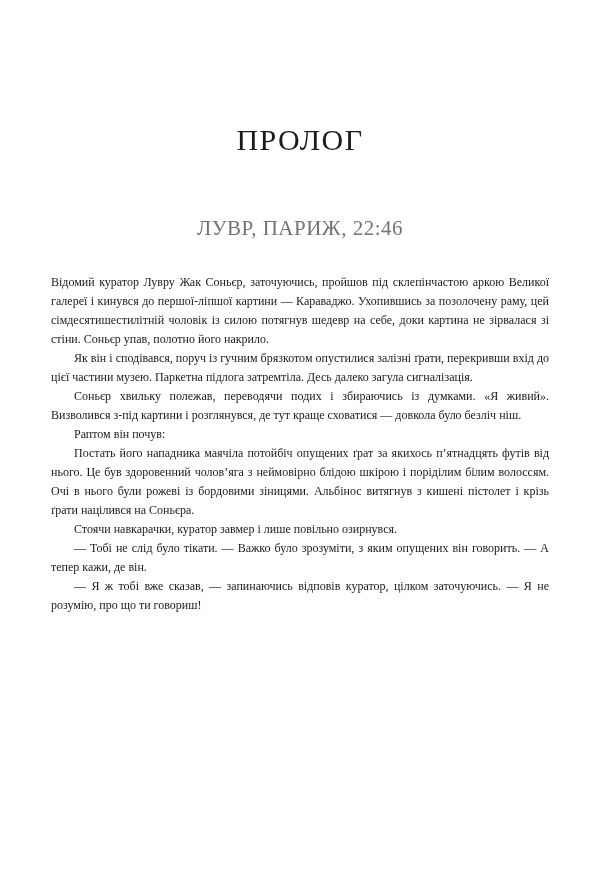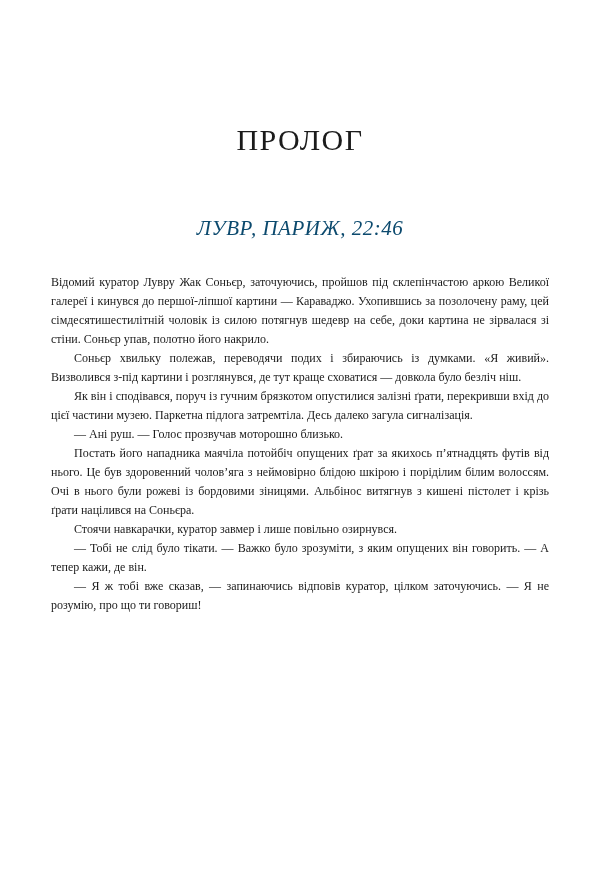--- a/index.html
+++ b/index.html
@@ -28,22 +28,21 @@
     line-height: 1.2;
     color: #1b1b1b;
   }
   .scene-heading {
     margin: 58px 0 0 0;
     text-align: center;
     font-size: 21px;
     font-weight: 400;
     letter-spacing: 0.5px;
     line-height: 1.2;
-    color: #0c4a6e;
-    font-style: italic;
+    color: #737373;
   }
   .body-text {
     margin-top: 32px;
     font-size: 12px;
     line-height: 19px;
     text-align: justify;
   }
   .body-text p.para {
     margin: 0;
     padding: 0;
@@ -64,23 +63,23 @@
 </head>
 <body>
 
 <div class="page">
   <h1 class="chapter-title">ПРОЛОГ</h1>
 
   <h2 class="scene-heading">ЛУВР, ПАРИЖ, 22:46</h2>
 
   <div class="body-text">
       <p class="para">Відомий куратор Лувру Жак Соньєр, заточуючись, пройшов під склепінчастою аркою Великої галереї і кинувся до першої-ліпшої картини — Караваджо. Ухопившись за позолочену раму, цей сімдесятишестилітній чоловік із силою потягнув шедевр на себе, доки картина не зірвалася зі стіни. Соньєр упав, полотно його накрило.</p>
+      <p class="para indent">Як він і сподівався, поруч із гучним брязкотом опустилися залізні ґрати, перекривши вхід до цієї частини музею. Паркетна підлога затремтіла. Десь далеко загула сигналізація.</p>
       <p class="para indent">Соньєр хвильку полежав, переводячи подих і збираючись із думками. «Я живий». Визволився з-під картини і розглянувся, де тут краще сховатися — довкола було безліч ніш.</p>
-      <p class="para indent">Як він і сподівався, поруч із гучним брязкотом опустилися залізні ґрати, перекривши вхід до цієї частини музею. Паркетна підлога затремтіла. Десь далеко загула сигналізація.</p>
-      <p class="para indent">— Ані руш. — Голос прозвучав моторошно близько.</p>
+      <p class="para indent">Раптом він почув:</p>
       <p class="para indent">Постать його нападника маячіла потойбіч опущених ґрат за якихось п’ятнадцять футів від нього. Це був здоровенний чолов’яга з неймовірно блідою шкірою і поріділим білим волоссям. Очі в нього були рожеві із бордовими зіницями. Альбінос витягнув з кишені пістолет і крізь ґрати націлився на Соньєра.</p>
       <p class="para indent">Стоячи навкарачки, куратор завмер і лише повільно озирнувся.</p>
       <p class="para indent">— Тобі не слід було тікати. — Важко було зрозуміти, з яким опущених він говорить. — А тепер кажи, де він.</p>
       <p class="para indent">— Я ж тобі вже сказав, — запинаючись відповів куратор, цілком заточуючись. — Я не розумію, про що ти говориш!</p>
     </div>
 
   <div class="folio">11 ·</div>
 </div>
 
 </body></html>

